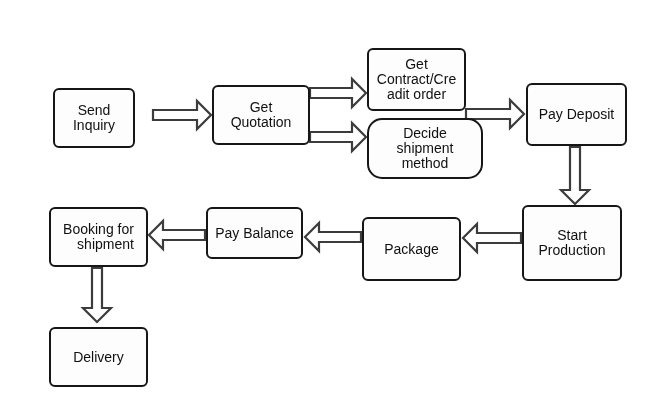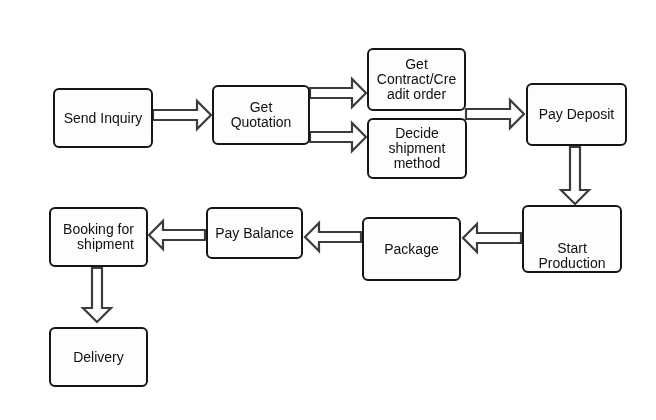--- a/index.html
+++ b/index.html
@@ -40,26 +40,26 @@
     text-align: center;
     color: #101010;
     font-size: 14px;
     line-height: 15px;
   }
   .node .node-label {
     white-space: pre-line;
     padding: 0 3px;
   }
   
-  .n-send-inquiry      { left: 53px;  top: 88px;  width: 100px; height: 60px; }
+  .n-send-inquiry      { left: 53px;  top: 88px;  width: 82px; height: 60px; }
   .n-get-quotation     { left: 212px; top: 85px;  width: 98px;  height: 60px; }
   .n-get-contract      { left: 367px; top: 48px;  width: 99px;  height: 63px; }
-  .n-decide-shipment   { left: 367px; top: 118px; width: 100px; height: 61px; }
+  .n-decide-shipment   { left: 367px; top: 118px; width: 116px; height: 61px; border-radius: 15px; }
   .n-pay-deposit       { left: 526px; top: 83px;  width: 101px; height: 63px; align-items: center; }
-  .n-start-production  { left: 522px; top: 205px; width: 100px; height: 68px; align-items: flex-end; }
+  .n-start-production  { left: 522px; top: 205px; width: 100px; height: 76px; }
   .n-package           { left: 362px; top: 217px; width: 99px;  height: 64px; }
   .n-pay-balance       { left: 206px; top: 207px; width: 97px;  height: 52px; }
   .n-booking           { left: 49px;  top: 207px; width: 99px;  height: 60px; text-align: right; }
   .n-delivery          { left: 49px;  top: 327px; width: 99px;  height: 60px; }
 </style>
 </head>
 <body>
 
 <div class="canvas">
 

